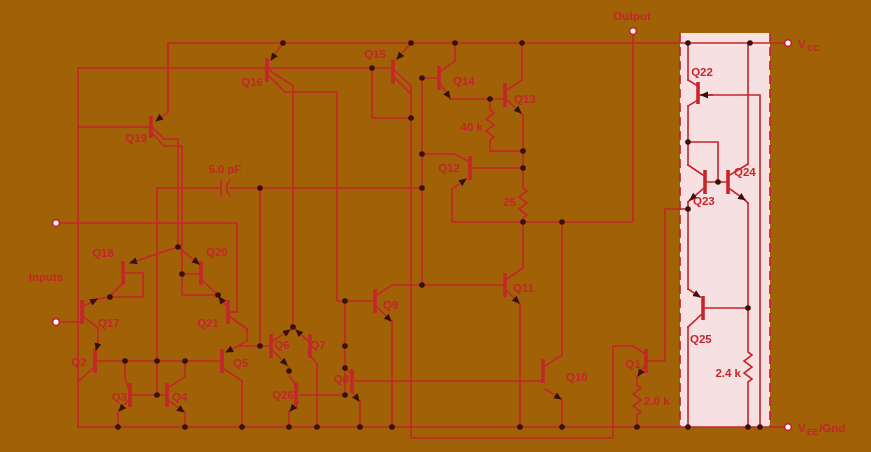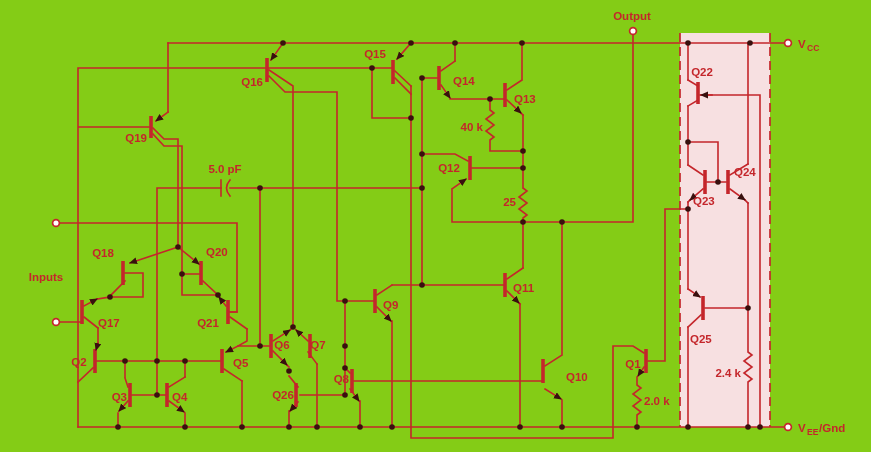--- a/index.html
+++ b/index.html
@@ -1,16 +1,16 @@
 <!DOCTYPE html>
 <html><head>
 <meta charset="utf-8">
 <style>
   html,body{margin:0;padding:0;background:#ffffff;}
-  .stage{width:871px;height:452px;position:relative;background:#84cc16;font-family:"Liberation Sans",sans-serif;}
+  .stage{width:871px;height:452px;position:relative;background:#a16207;font-family:"Liberation Sans",sans-serif;}
   svg{display:block;}
   .w{stroke:#c4262b;stroke-width:1.6;fill:none;stroke-linecap:square;}
   .b{stroke:#c4262b;stroke-width:3.6;fill:none;stroke-linecap:butt;}
   .dash{stroke:#c4262b;stroke-width:1.7;fill:none;stroke-dasharray:9 5;}
   .dot{fill:#38100e;stroke:none;}
   .term{fill:#ffffff;stroke:#c4262b;stroke-width:1.7;}
   .hl{fill:#f7e0e1;stroke:none;}
   text{fill:#c4262b;font-weight:bold;font-size:11.5px;font-family:"Liberation Sans",sans-serif;}
   .sub{font-size:8.5px;}
   .mid{text-anchor:middle;}

